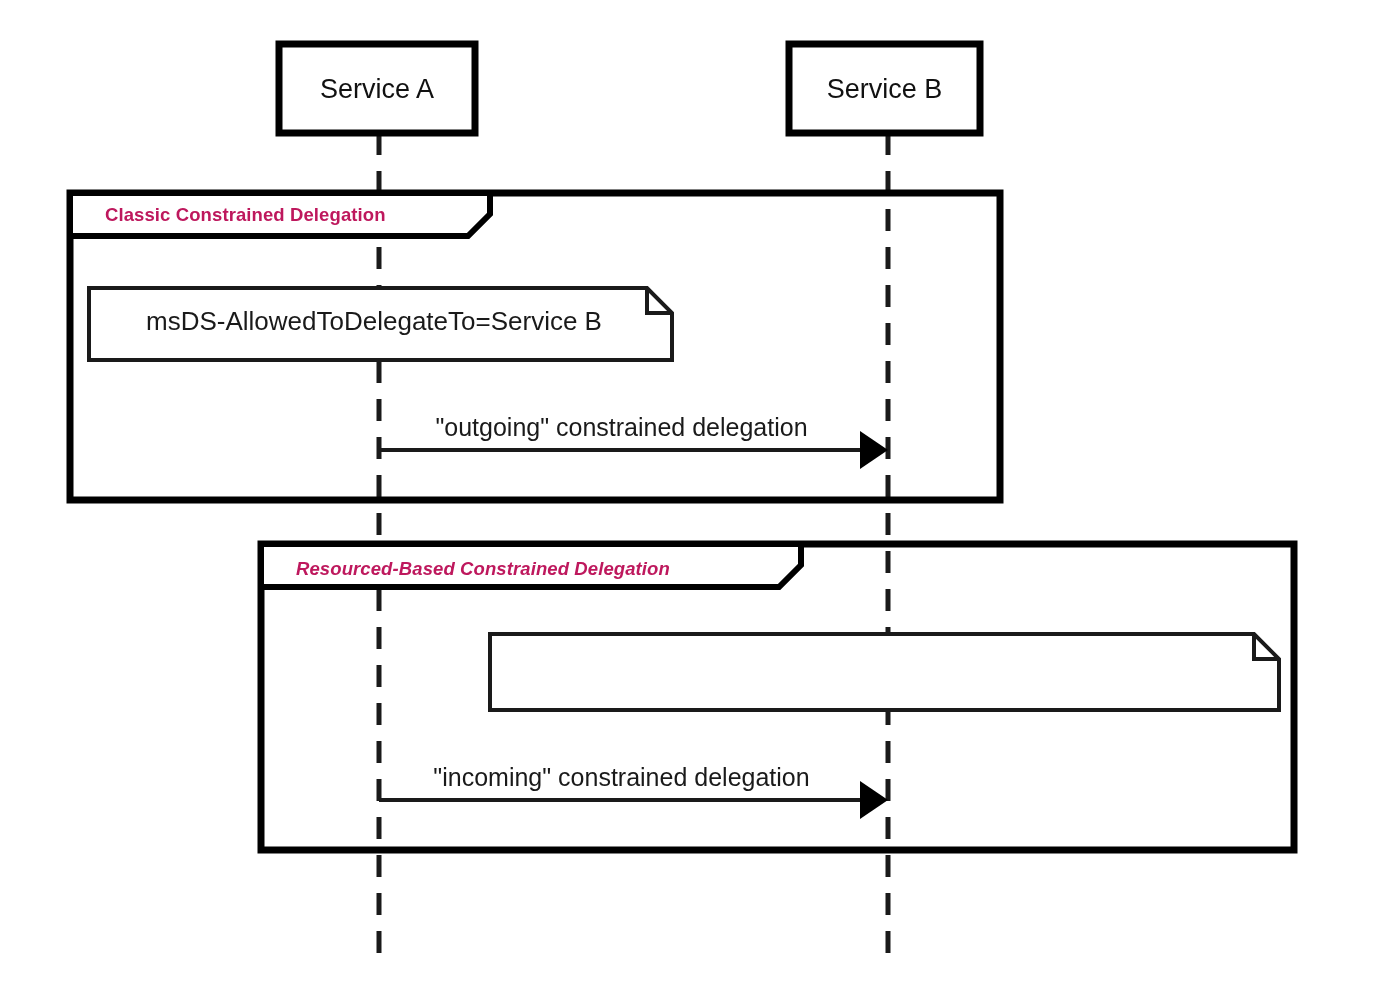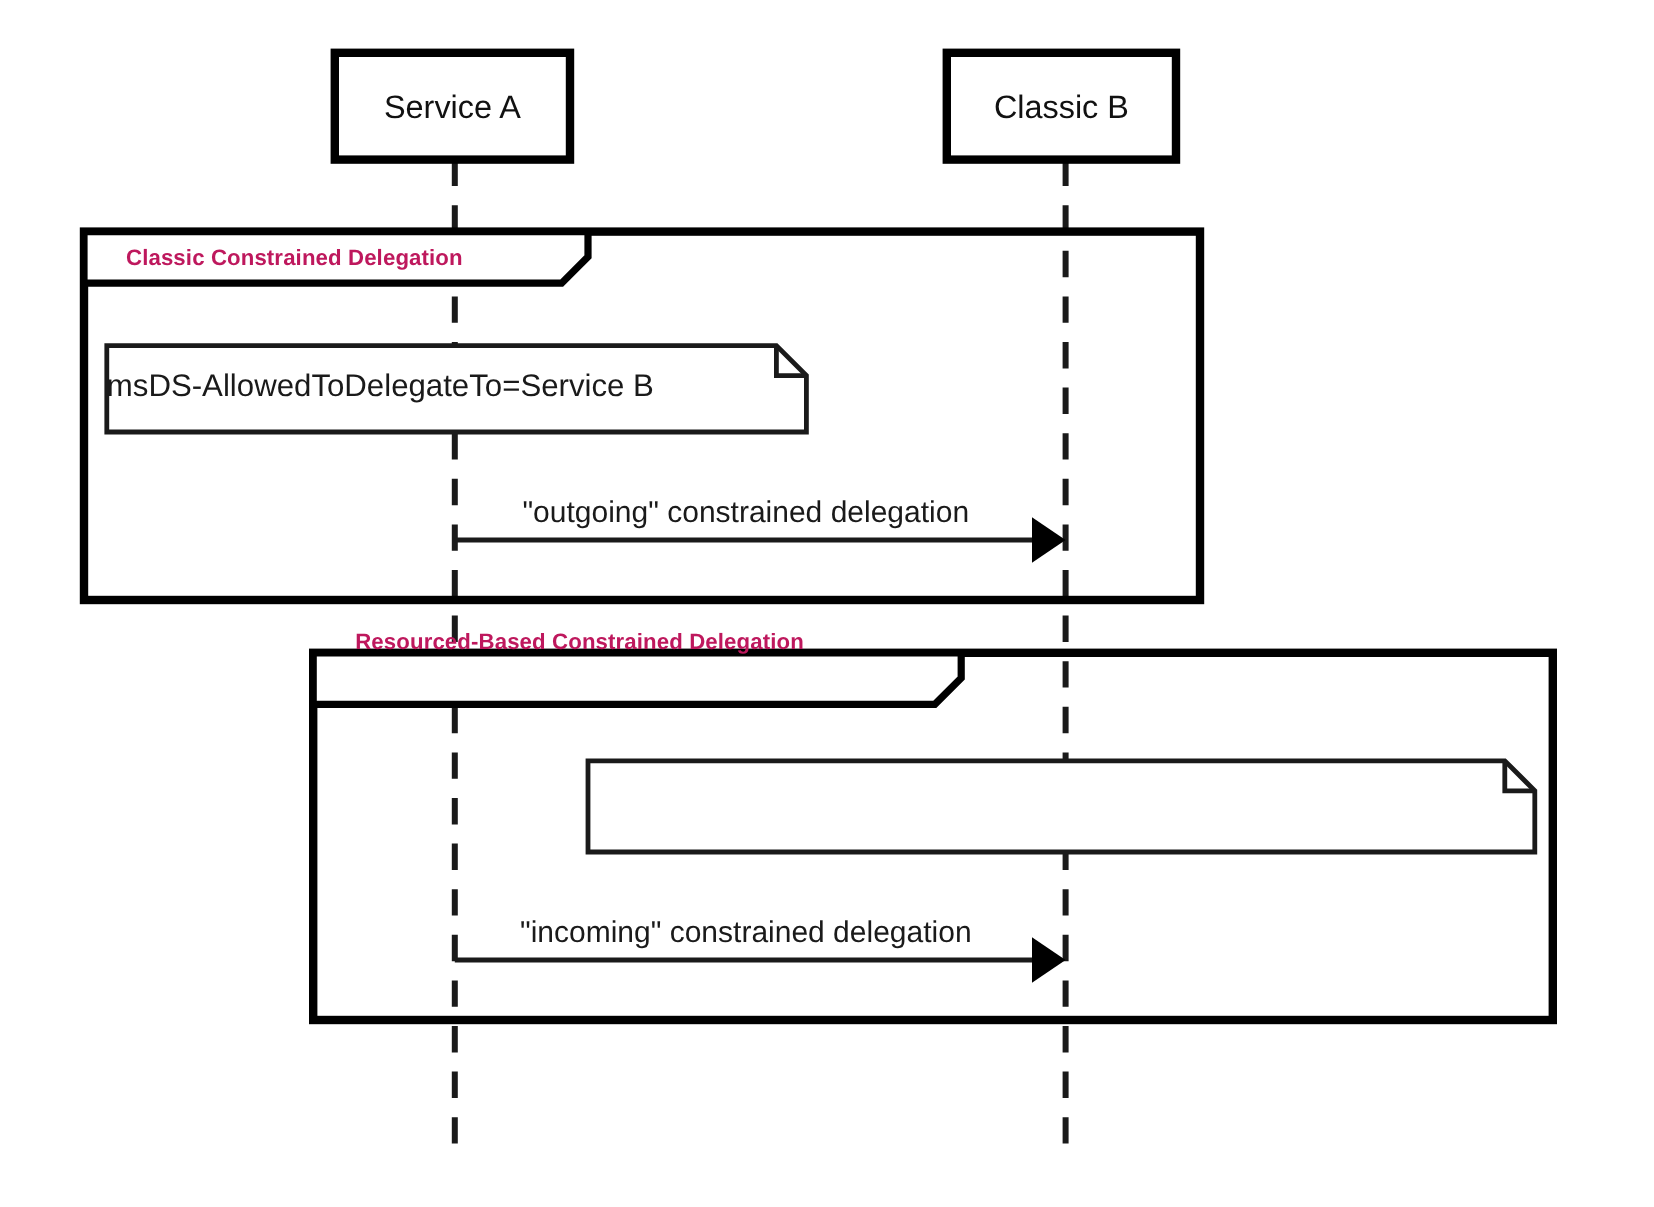--- a/index.html
+++ b/index.html
@@ -37,21 +37,21 @@
   }
   .fragment-label {
     font-size: 18.5px;
     font-weight: bold;
     color: #be185d;
     letter-spacing: 0.1px;
   }
   .note-label {
     font-size: 26px;
     color: #1a1a1a;
-    text-align: left;
+    text-align: center;
   }
   .message-label {
     font-size: 25px;
     color: #1a1a1a;
     text-align: center;
   }
 </style>
 </head>
 <body>
 
@@ -79,25 +79,25 @@
 
     <path d="M 478 634 L 1242 634 L 1267 659 L 1267 710 L 478 710 Z" fill="#ffffff" stroke="#1a1a1a" stroke-width="4"></path>
     <path d="M 1242 634 L 1242 659 L 1267 659" fill="none" stroke="#1a1a1a" stroke-width="4"></path>
 
     <line x1="367" y1="800" x2="852" y2="800" stroke="#1a1a1a" stroke-width="4"></line>
     <polygon points="848,781 876,800 848,819" fill="#000000"></polygon>
   </svg>
 
   <div class="lbl participant-label" style="left:267px; top:74px; width:196px;">Service A</div>
 
-  <div class="lbl participant-label" style="left:777px; top:74px; width:191px;">Classic B</div>
+  <div class="lbl participant-label" style="left:777px; top:74px; width:191px;">Service B</div>
 
   <div class="lbl fragment-label" style="left:93px; top:204px;">Classic Constrained Delegation</div>
 
-  <div class="lbl fragment-label" style="left:284px; top:524px;">Resourced-Based Constrained Delegation</div>
+  <div class="lbl fragment-label" style="left:284px; top:558px;font-style:italic;">Resourced-Based Constrained Delegation</div>
 
   <div class="lbl note-label" style="left:77px; top:306px; width:570px;">msDS-AllowedToDelegateTo=Service B</div>
 
 
   <div class="lbl message-label" style="left:367px; top:413px; width:485px;">"outgoing" constrained delegation</div>
 
   <div class="lbl message-label" style="left:367px; top:763px; width:485px;">"incoming" constrained delegation</div>
 
 </div>
 

